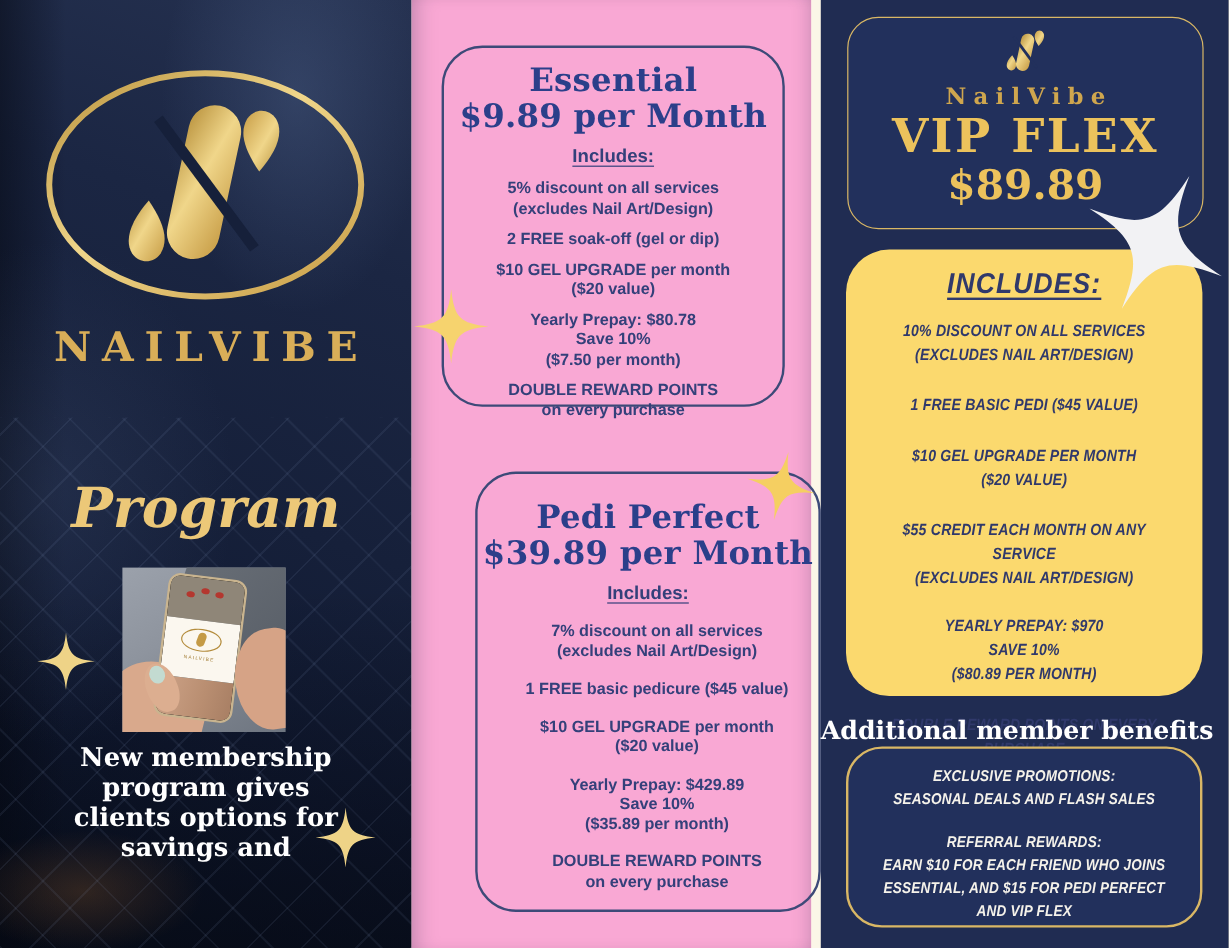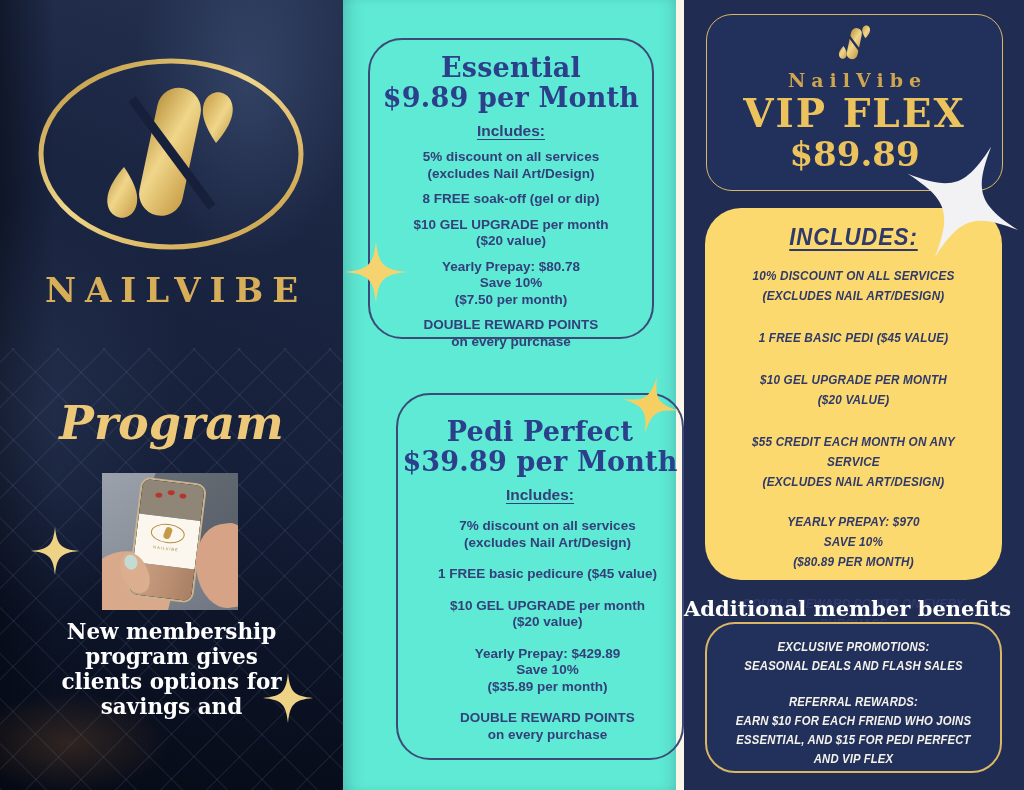--- a/index.html
+++ b/index.html
@@ -62,21 +62,21 @@
   .photo .hand-r { position:absolute; right:-16px; bottom:2px; width:58px; height:84px;
     background:#d6a386; border-radius:60% 40% 45% 55%; transform:rotate(-8deg); }
   .photo .thumb { position:absolute; left:20px; bottom:16px; width:26px; height:42px;
     background:#dcae90; border-radius:45% 55% 42% 52%; transform:rotate(-18deg); }
   .photo .thumb i { position:absolute; left:6px; top:2px; width:13px; height:15px;
     background:#c3dbd1; border-radius:50%; display:block; }
   .left-desc { position:absolute; left:10px; top:619px; width:323px; text-align:center;
     font-family:"DejaVu Serif", serif; font-weight:700; font-size:21.5px; line-height:25px; color:#ffffff; }
   
   .panel-mid { position:absolute; left:343px; top:0; width:333px; height:790px;
-    background:#5eead4;
+    background:#f9a8d4;
     box-shadow: inset 14px 0 20px -14px rgba(25,32,60,0.35), inset -12px 0 18px -14px rgba(25,32,60,0.30); text-decoration: underline; }
   .card-mid { position:absolute; border:2px solid #3d4a78; border-radius:34px; text-align:center;
     padding-top:13px; }
   .card-essential { left:25px; top:38px; width:286px; height:301px; }
   .card-pedi { left:24px; top:393px; width:288px; height:367px; padding-top:22px;margin-left:29px; }
   .mid-title { font-family:"DejaVu Serif", serif; font-weight:700; font-size:27px; line-height:30px;
     color:#2b3f8a; letter-spacing:0.2px; }
   .includes-label { margin-top:9px; font-size:15.5px; font-weight:700; color:#34407a;
     text-decoration:underline; text-underline-offset:3px; }
   .mid-items { margin-top:9px; }
@@ -185,21 +185,21 @@
     <div class="card-mid card-essential">
       <div class="mid-title">Essential</div>
       <div class="mid-title">$9.89 per Month</div>
       <div class="includes-label">Includes:</div>
       <div class="mid-items">
         <div class="mid-item">
             <div>5% discount on all services</div>
             <div>(excludes Nail Art/Design)</div>
           </div>
         <div class="mid-item">
-            <div>8 FREE soak-off (gel or dip)</div>
+            <div>2 FREE soak-off (gel or dip)</div>
           </div>
         <div class="mid-item">
             <div>$10 GEL UPGRADE per month</div>
             <div>($20 value)</div>
           </div>
         <div class="mid-item">
             <div>Yearly Prepay: $80.78</div>
             <div>Save 10%</div>
             <div>($7.50 per month)</div>
           </div>

